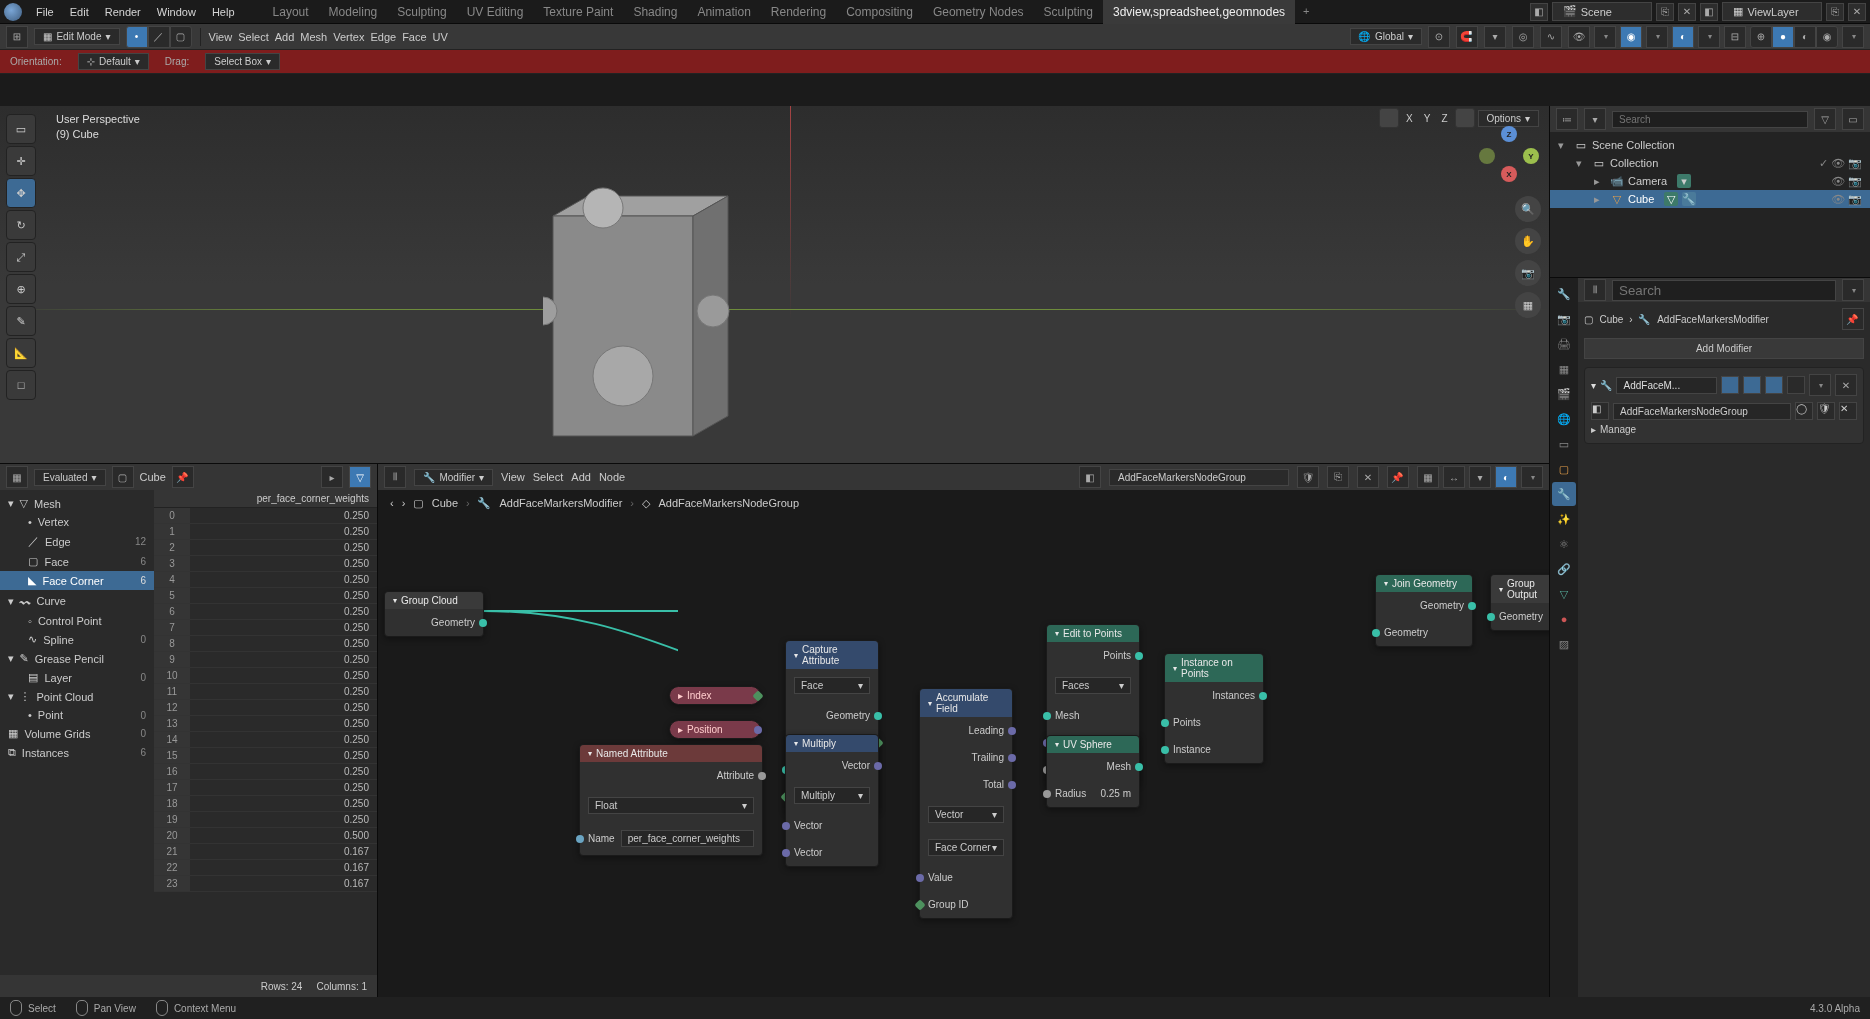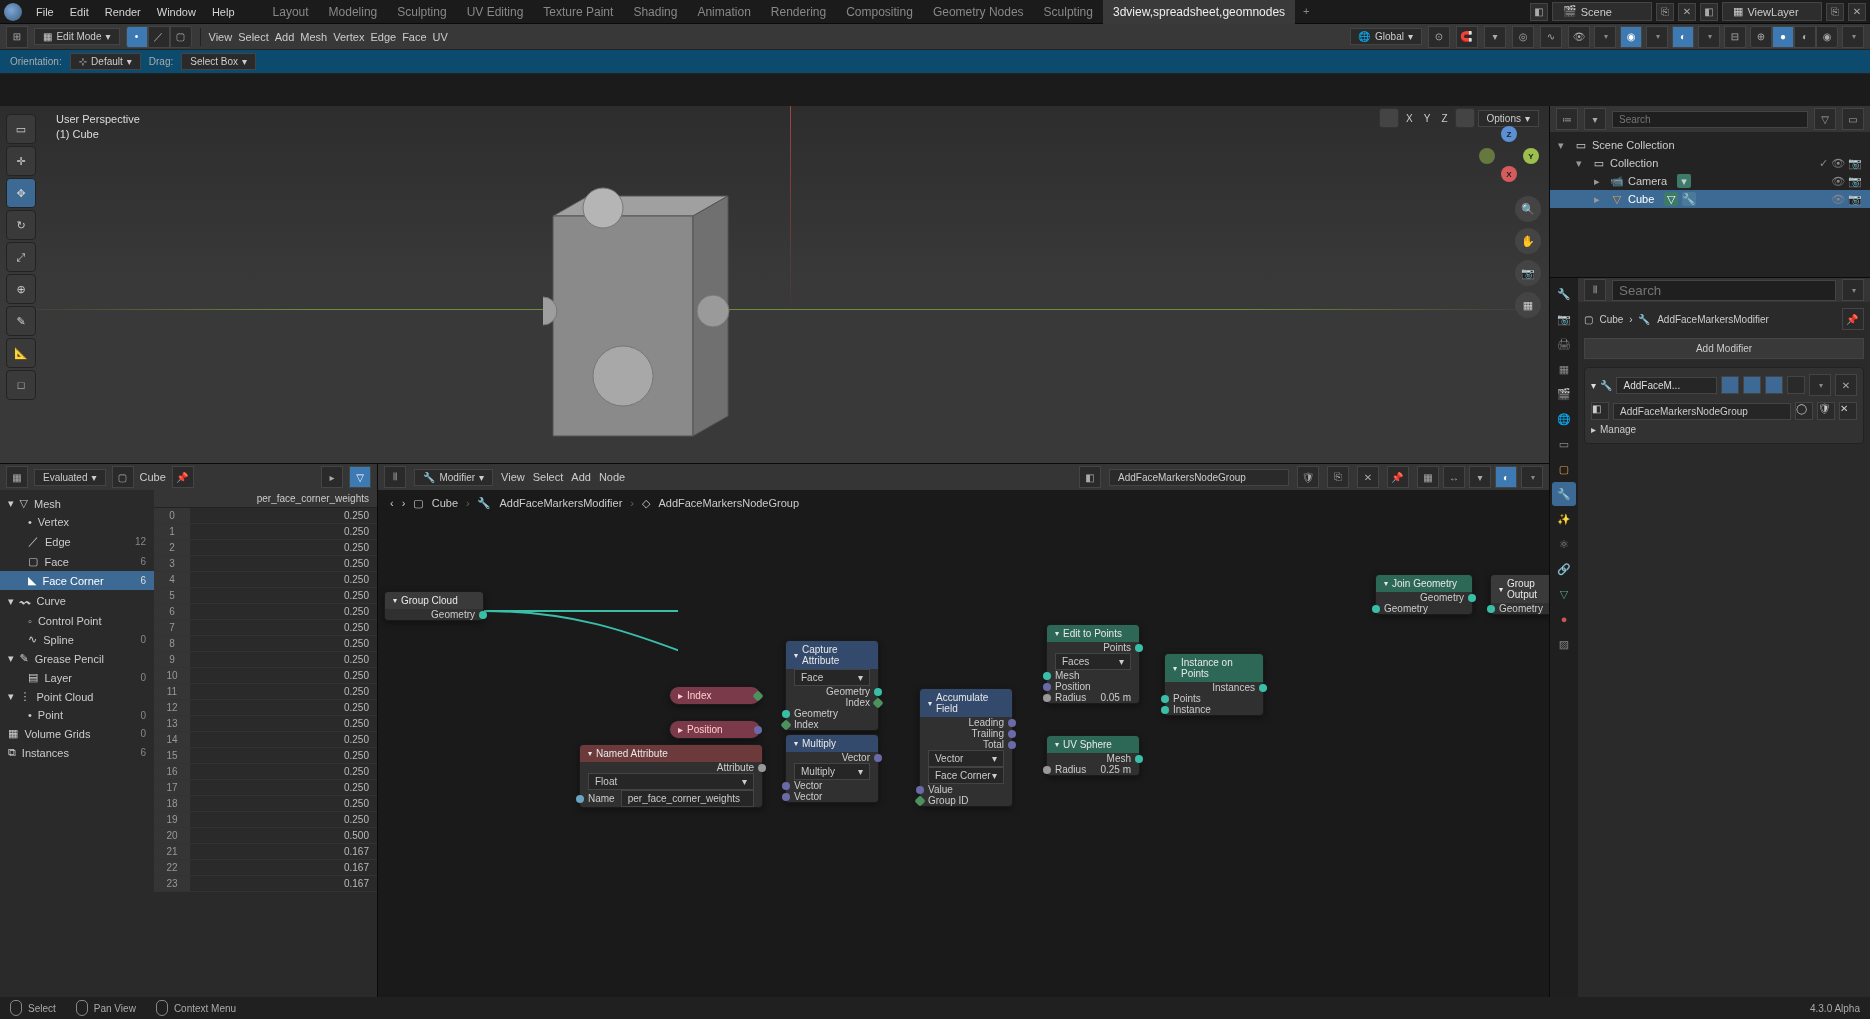--- a/index.html
+++ b/index.html
@@ -23,21 +23,21 @@
 .toolheader .sep { width: 1px; height: 18px; background: #222; margin: 0 2px; }
 .toolheader .right { margin-left: auto; display: flex; gap: 4px; align-items: center; }
 .icon-btn { width: 22px; height: 22px; background: #2a2a2a; border: 1px solid #444; display: inline-flex; align-items: center; justify-content: center; color: #aaa; font-size: 10px; }
 .icon-btn.active { background: #3d79b3; color: #fff; }
 .icon-row { display: flex; }
 .icon-row .icon-btn { border-radius: 0; }
 .icon-row .icon-btn:first-child { border-radius: 3px 0 0 3px; }
 .icon-row .icon-btn:last-child { border-radius: 0 3px 3px 0; }
 
 
-.subheader { height: 24px; background: #0c4a6e; display: flex; align-items: center; padding: 0 10px; gap: 8px; color: #aaa; font-size: 10px; border-bottom: 1px solid #222; }
+.subheader { height: 24px; background: #7f1d1d; display: flex; align-items: center; padding: 0 10px; gap: 16px; color: #aaa; font-size: 10px; border-bottom: 1px solid #222; }
 
 
 .main-grid { position: absolute; top: 74px; bottom: 22px; left: 0; right: 0; display: grid; grid-template-columns: 1fr 320px; grid-template-rows: 358px 1fr; margin-top: 32px; }
 
 
 .viewport { grid-column: 1; grid-row: 1; background: #363636; position: relative; overflow: hidden; border-right: 1px solid #0a0a0a; border-bottom: 1px solid #0a0a0a; }
 .viewport .perspective-grid { position: absolute; inset: 0; background: linear-gradient(#2d2d2d, #393939 50%); }
 .viewport .gridline { position: absolute; background: #555; }
 .viewport .gridline.h { height: 1px; width: 100%; top: 57%; background: linear-gradient(90deg, transparent, #6e8c3c 20%, #6e8c3c 80%, transparent); }
 .viewport .gridline.v { width: 1px; height: 100%; left: 51%; top: 0; background: linear-gradient(#a64444, transparent 60%); }
@@ -114,21 +114,21 @@
 .ne-breadcrumb .sep { color: #666; }
 .ne-canvas { position: absolute; inset: 52px 0 0 0; }
 
 .node { position: absolute; background: #303030; border: 1px solid #1a1a1a; border-radius: 4px; font-size: 10px; box-shadow: 0 2px 6px rgba(0,0,0,0.4); }
 .node .nhead { padding: 3px 8px; color: #e8e8e8; border-radius: 4px 4px 0 0; display: flex; align-items: center; gap: 4px; }
 .node .nhead .tw { font-size: 8px; }
 .node.green .nhead { background: #2d6857; }
 .node.blue .nhead { background: #344a6c; }
 .node.red .nhead { background: #6c3a3a; }
 .node.redpill { background: #7a3a4a; border-radius: 12px; padding: 3px 8px; color: #fcc; display: flex; align-items: center; gap: 4px; }
-.node .nrow { display: flex; align-items: center; padding: 0 8px; position: relative; }
+.node .nrow { display: flex; align-items: center; padding: 8px 8px; position: relative; }
 .node .nrow.out { justify-content: flex-end; }
 .node .nfield { background: #262626; border: 1px solid #444; padding: 2px 6px; flex: 1; font-size: 10px; }
 .node .nselect { background: #262626; border: 1px solid #444; padding: 2px 6px; flex: 1; font-size: 10px; display: flex; justify-content: space-between; }
 .node .sock { width: 8px; height: 8px; border-radius: 50%; position: absolute; top: 50%; transform: translateY(-50%); }
 .node .sock.in { left: -4px; }
 .node .sock.out { right: -4px; }
 .sock.geom { background: #39bfa8; }
 .sock.int { background: #4d915e; border-radius: 2px; transform: translateY(-50%) rotate(45deg); }
 .sock.vec { background: #6b6aa8; }
 .sock.float { background: #999; }
@@ -266,21 +266,21 @@
       <polygon points="10,30 150,30 185,10 45,10" fill="#a0a0a0" stroke="#555"></polygon>
       <polygon points="10,30 150,30 150,250 10,250" fill="#8a8a8a" stroke="#555"></polygon>
       <polygon points="150,30 185,10 185,230 150,250" fill="#707070" stroke="#555"></polygon>
       <circle cx="60" cy="22" r="20" fill="#b5b5b5" stroke="#777"></circle>
       <circle cx="80" cy="190" r="30" fill="#a8a8a8" stroke="#777"></circle>
       <circle cx="170" cy="125" r="16" fill="#9a9a9a" stroke="#777"></circle>
       <circle cx="0" cy="125" r="14" fill="#9e9e9e" stroke="#777"></circle>
     </svg>
     <div class="persp-label">
       <div>User Perspective</div>
-      <div>(1) Cube</div>
+      <div>(9) Cube</div>
     </div>
     <div class="toolbar-left">
       <div class="tool">▭</div>
       <div class="tool">✛</div>
       <div class="tool active">✥</div>
       <div class="tool">↻</div>
       <div class="tool">⤢</div>
       <div class="tool">⊕</div>
       <div class="tool">✎</div>
       <div class="tool">📐</div>
@@ -625,20 +625,24 @@
                   <td>0.167</td>
                 </tr>
                 <tr>
                   <td>23</td>
                   <td>0.167</td>
                 </tr>
               </tbody>
           </table>
         </div>
       </div>
+      <div class="ss-footer">
+        <span>Rows: 24</span>
+        <span>Columns: 1</span>
+      </div>
     </div>
 
     <div class="node-editor">
       <div class="ne-header">
         <span class="icon-btn">⫴</span>
         <div class="dropdown">
             <span>🔧</span>
             <span>Modifier</span>
             <span>▾</span>
           </div>

